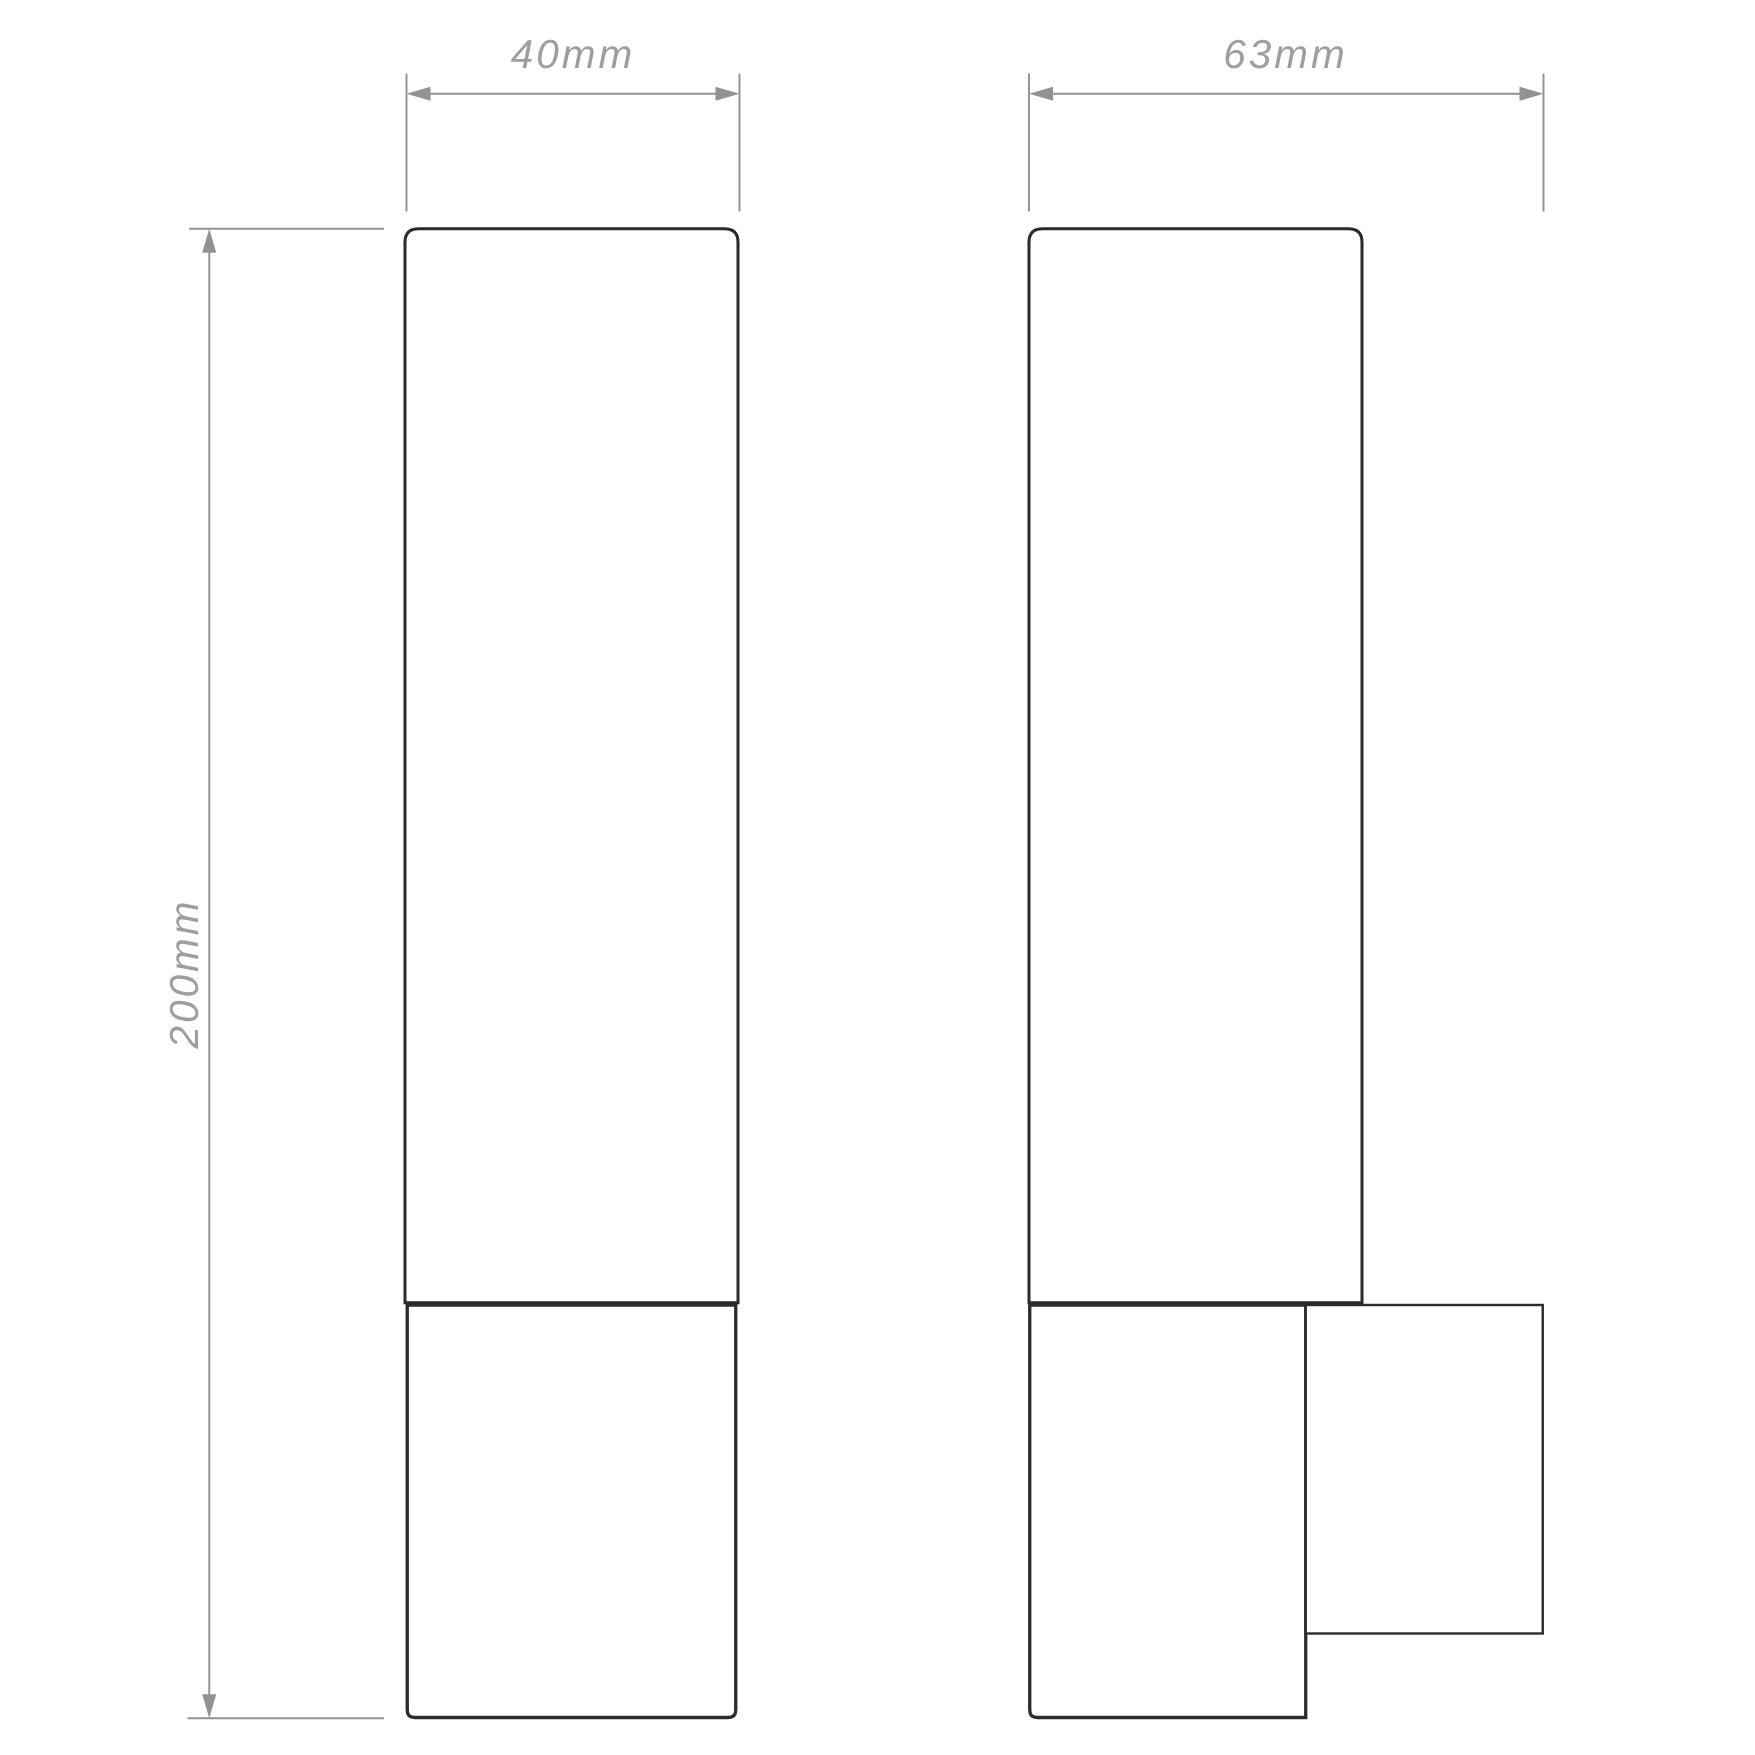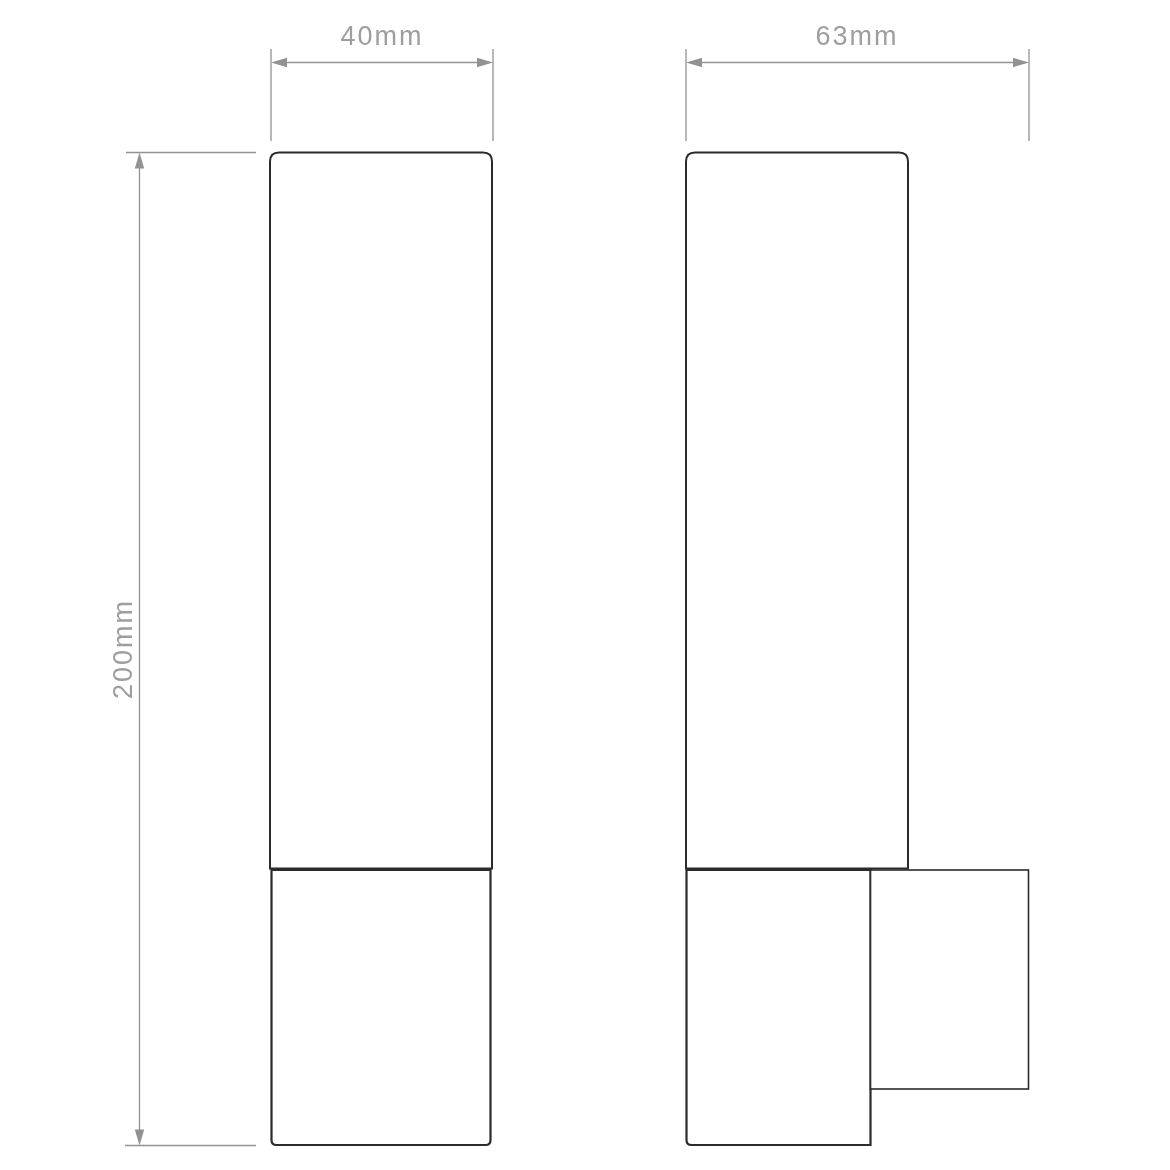--- a/index.html
+++ b/index.html
@@ -6,20 +6,21 @@
     margin: 0;
     padding: 0;
     background: #ffffff;
   }
   .drawing-wrap {
     width: 1170px;
     height: 1170px;
     background: #ffffff;
     position: relative;
     overflow: hidden;
+    font-style: italic;
   }
   svg {
     display: block;
   }
   .dim-label {
     font-family: "Liberation Sans", sans-serif;
     font-size: 27px;
     font-weight: 300;
     letter-spacing: 2px;
   }

